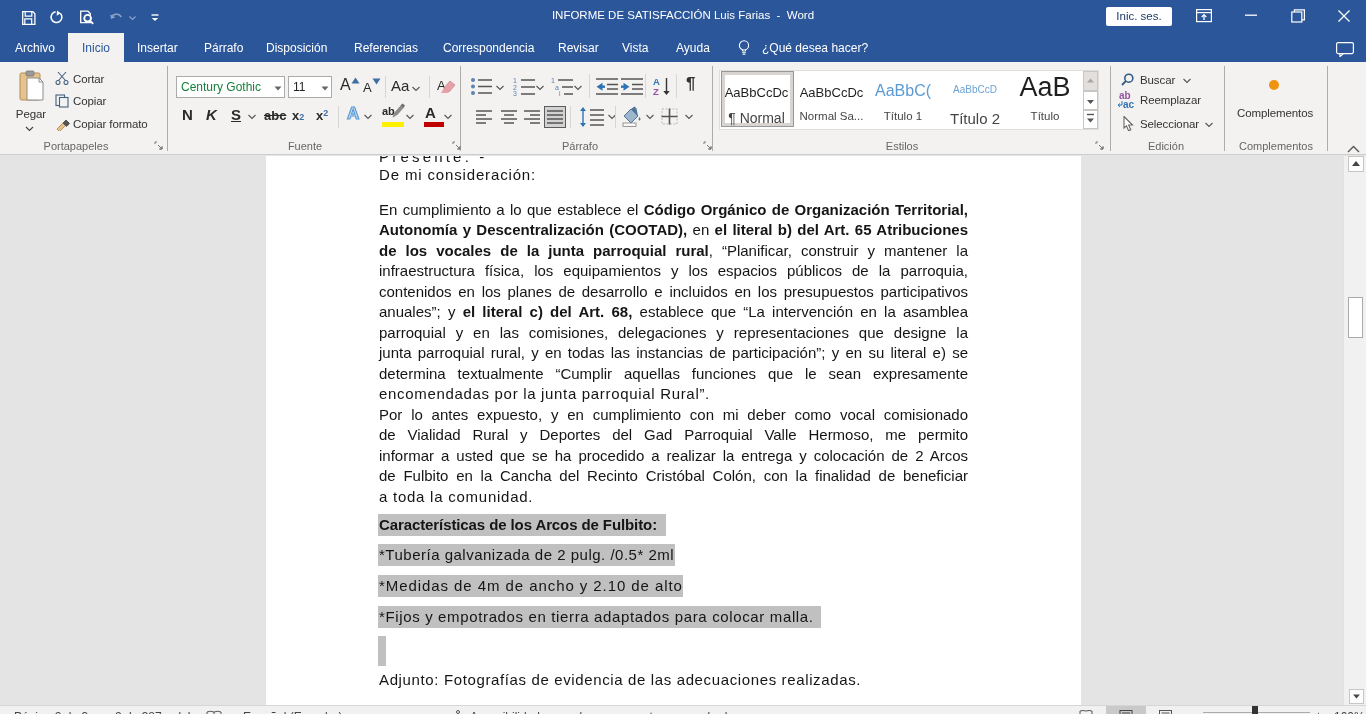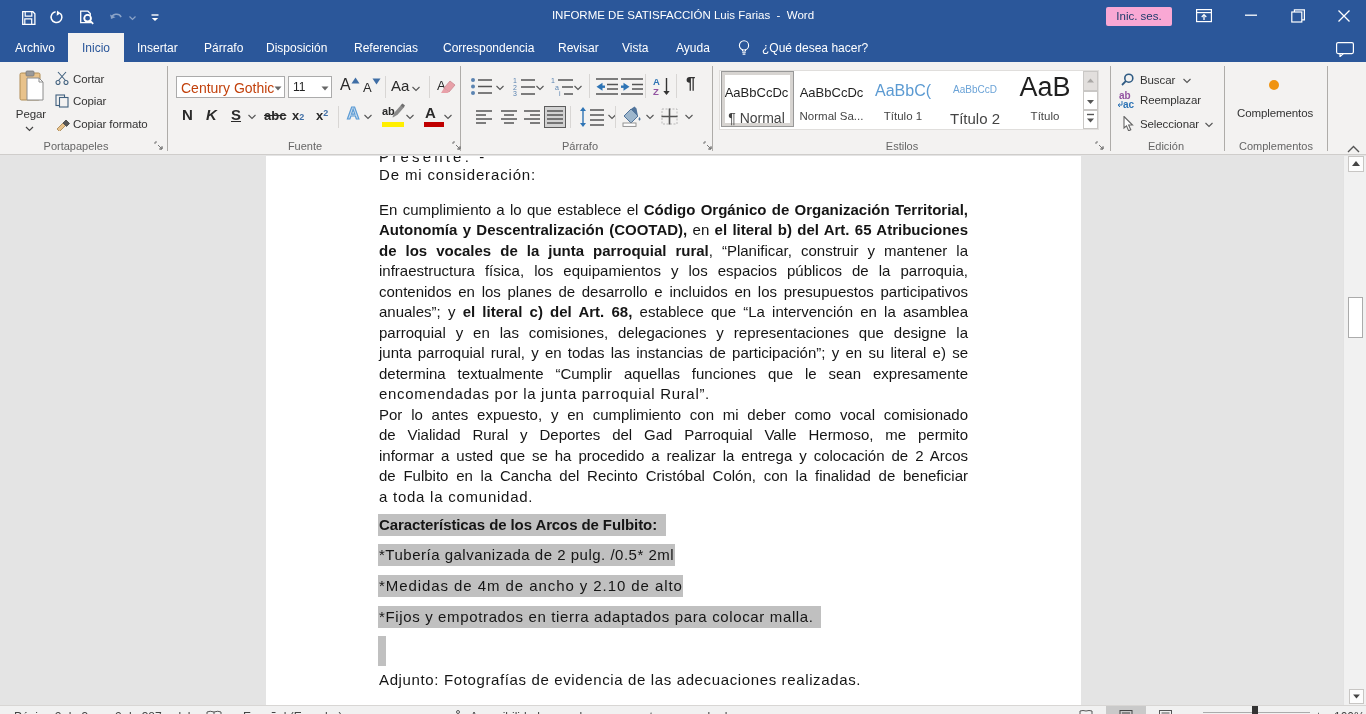--- a/index.html
+++ b/index.html
@@ -32,21 +32,21 @@
   <path d="M69.2 10.8 l3 3" stroke-width="1.8"></path>
   <g opacity="0.45">
   <path d="M90.5 8.5 a5 4.6 0 0 1 9.6 -1.4" stroke-width="1.5"></path>
   <path d="M89 4.5 l1.3 4.3 4.2 -1.5" fill="#fff" stroke="none"></path>
   <path d="M108.5 6.5 l3 3 3-3" stroke-width="1.2"></path>
   </g>
   <path d="M130.5 5 h7" stroke-width="1.4"></path>
   <path d="M130.8 8 l3.2 3 3.2-3" fill="#fff" stroke="none"></path>
 </svg>
 <div class="abs" style="left:0;top:9px;width:1366px;text-align:center;color:#fff;font-size:11.5px">INFORME DE SATISFACCIÓN Luis Farias&nbsp; -&nbsp; Word</div>
-<div class="abs" style="left:1106px;top:7px;width:66px;height:19px;background:#f9a8d4;border-radius:2px;font-size:11.5px;color:#1e3c6b;text-align:center;line-height:19px">Inic. ses.</div>
+<div class="abs" style="left:1106px;top:7px;width:66px;height:19px;background:#ffffff;border-radius:2px;font-size:11.5px;color:#1e3c6b;text-align:center;line-height:19px">Inic. ses.</div>
 <svg class="abs" style="left:1196px;top:9px" width="16" height="14" viewBox="0 0 16 14" fill="none" stroke="#fff" stroke-width="1.2">
   <rect x="0.6" y="0.6" width="14.8" height="12"></rect>
   <path d="M0.6 3.6 h14.8"></path>
   <path d="M8 11 v-5" stroke-width="1.3"></path>
   <path d="M5.7 8 l2.3-2.3 2.3 2.3"></path>
 </svg>
 <svg class="abs" style="left:1244px;top:8px" width="14" height="14" viewBox="0 0 14 14" stroke="#fff">
     <path d="M1 7.2 h12" stroke-width="1.3"></path>
   </svg>
 <svg class="abs" style="left:1291px;top:9px" width="14" height="14" viewBox="0 0 14 14" fill="none" stroke="#fff" stroke-width="1.2">
@@ -114,21 +114,21 @@
   <path d="M2 13 l6-6 2.5 2.5 -6 6 z" fill="#e8c28b" stroke="#a3824e" stroke-width="0.8"></path>
   <path d="M8 7 l3-3 3.5 3.5 -3 3 z" fill="#555" stroke="#555"></path>
 </svg>
 <div class="abs ltxt" style="left:73px;top:118px">Copiar formato</div>
 <div class="glabel" style="left:16px">Portapapeles</div>
 <svg class="abs" style="left:154px;top:141px" width="10" height="10" viewBox="0 0 10 10" fill="none" stroke="#777" stroke-width="1">
   <path d="M1 3 v-2 h2 M8 6 v2 h-2 M4 4 l4 4 M8 5 v3 h-3"></path>
 </svg>
 
 <div class="abs" style="left:176px;top:76px;width:109px;height:22px;background:#fff;border:1px solid #ababab"></div>
-<div class="abs" style="left:181px;top:80px;font-size:14px;color:#c2410c">Century Gothic</div>
+<div class="abs" style="left:181px;top:80px;font-size:12px;color:#15803d">Century Gothic</div>
 <svg class="abs" style="left:274px;top:86px" width="8" height="5" viewBox="0 0 8 5">
     <path d="M0.5 0.5 h7 L4 4.5 z" fill="#666"></path>
   </svg>
 <div class="abs" style="left:288px;top:76px;width:44px;height:22px;background:#fff;border:1px solid #ababab"></div>
 <div class="abs" style="left:293px;top:80px;font-size:12px;color:#222">11</div>
 <svg class="abs" style="left:321px;top:86px" width="8" height="5" viewBox="0 0 8 5">
     <path d="M0.5 0.5 h7 L4 4.5 z" fill="#666"></path>
   </svg>
 
 <div class="abs" style="left:340px;top:76px;font-size:16px;color:#2a2a2a">A</div>

